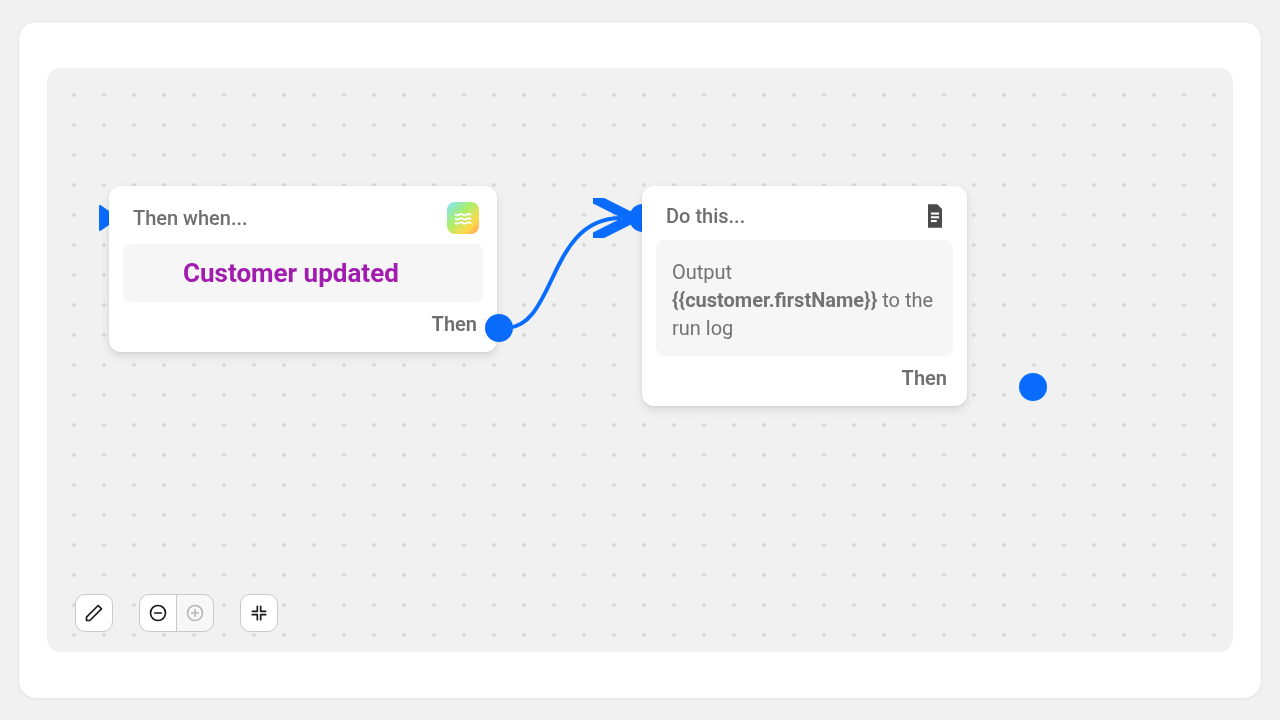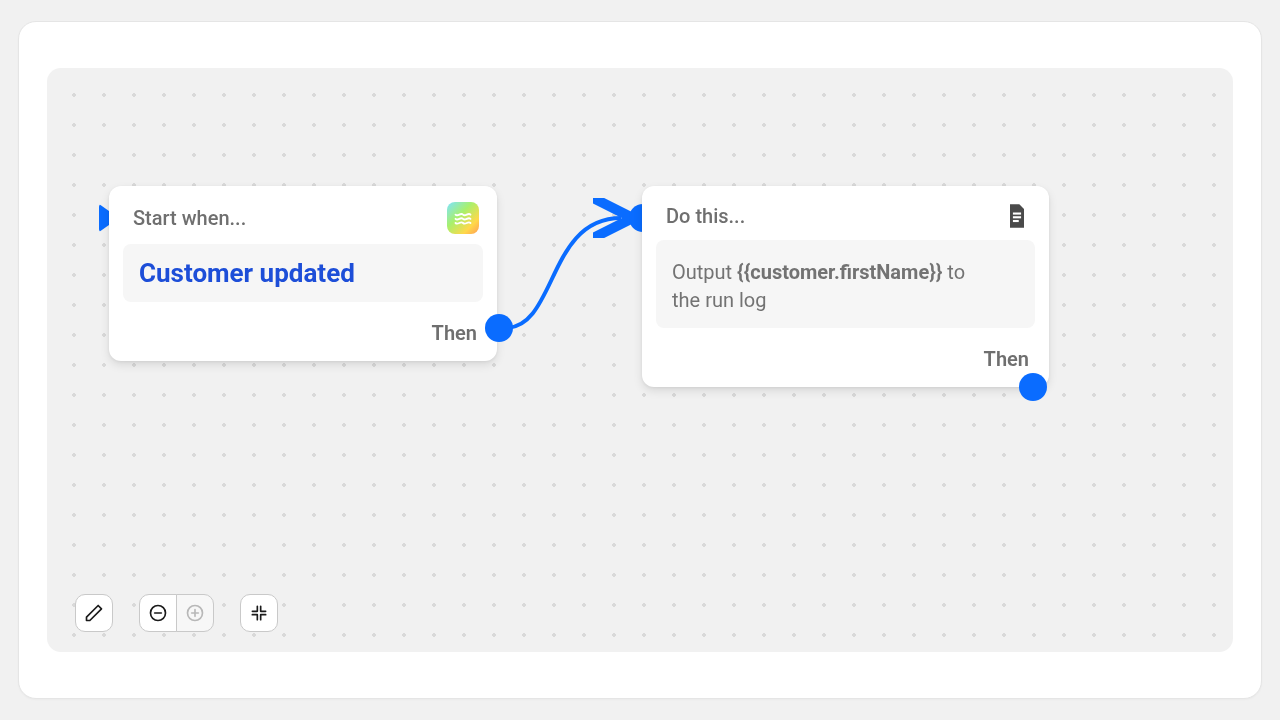--- a/index.html
+++ b/index.html
@@ -39,32 +39,32 @@
     justify-content: space-between;
     padding: 2px 4px 10px 10px;
   }
   .node-header-label { color: #6f6f6f; font-size: 20px; font-weight: 500; }
 
   .node-body {
     background: #f6f6f6;
     border-radius: 8px;
     padding: 14px 16px;
   }
-  .node-title { font-size: 26px; font-weight: 700; color: #1d4ed8; }
+  .node-title { font-size: 26px; font-weight: 700; color: #a21caf; margin-left: 44px; }
   .node-desc { font-size: 20px; color: #737373; margin-top: 4px; line-height: 1.4; max-width: 310px; }
   .node-desc b { font-weight: 700; }
 
   .then-row {
     margin-top: 10px;
     display: flex;
     justify-content: flex-end;
     align-items: center;
     padding-right: 6px;
   }
-  .then-label { color: #6f6f6f; font-size: 20px; font-weight: 600; margin-top: 9px; }
+  .then-label { color: #6f6f6f; font-size: 20px; font-weight: 600; }
 
   
   .dot {
     position: absolute;
     width: 28px; height: 28px;
     border-radius: 50%;
     background: var(--accent, #0a6cff);
   }
 
   
@@ -124,41 +124,41 @@
           <path d="M0,0 L10,5 L0,10" fill="none" stroke="#0a6cff" stroke-width="2.5" stroke-linecap="round" stroke-linejoin="round"></path>
         </marker>
       </defs>
       <path d="M 458 260 C 510 260, 500 150, 574 150" fill="none" stroke="#0a6cff" stroke-width="4" marker-end="url(#arrowhead)"></path>
     </svg>
 
     <div class="start-marker" style="left:52px; top:136px;"></div>
 
     <div class="node" style="left:62px; top:118px; width:388px;">
       <div class="node-header">
-        <span class="node-header-label">Start when...</span>
+        <span class="node-header-label">Then when...</span>
         <span class="app-icon">
           <svg viewBox="0 0 24 24" fill="none" stroke="#ffffff" stroke-width="2.2" stroke-linecap="round">
             <path d="M3 8c3 3 6-3 9 0s6-3 9 0"></path>
             <path d="M3 13c3 3 6-3 9 0s6-3 9 0"></path>
             <path d="M3 18c3 3 6-3 9 0s6-3 9 0"></path>
           </svg>
         </span>
       </div>
       <div class="node-body">
         <div class="node-title">Customer updated</div>
       </div>
       <div class="then-row">
         <span class="then-label">Then</span>
       </div>
     </div>
     <div class="dot" style="left:438px; top:246px;"></div>
 
     <div class="dot" style="left:582px; top:136px;"></div>
 
-    <div class="node" style="left:595px; top:118px; width:407px;">
+    <div class="node" style="left:595px; top:118px; width:325px;">
       <div class="node-header">
         <span class="node-header-label">Do this...</span>
         <span class="doc-icon">
           <svg viewBox="0 0 24 24" fill="#4a4a4a">
             <path d="M6 2h8l4 4v16H6z"></path>
             <rect x="8.5" y="9" width="7" height="1.8" fill="#fff"></rect>
             <rect x="8.5" y="12.2" width="7" height="1.8" fill="#fff"></rect>
             <rect x="8.5" y="15.4" width="5" height="1.8" fill="#fff"></rect>
           </svg>
         </span>

